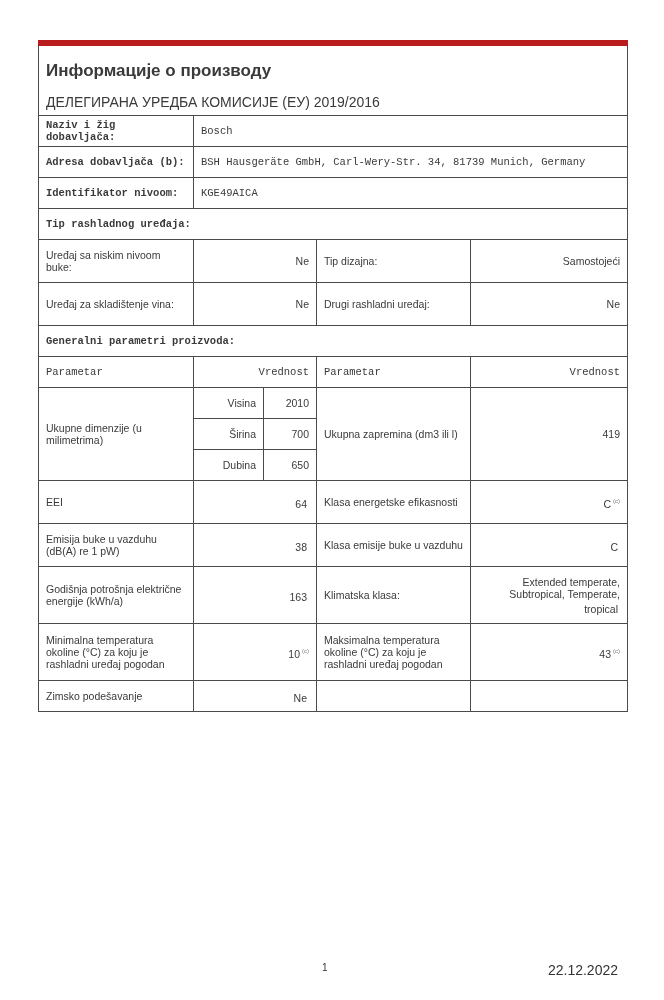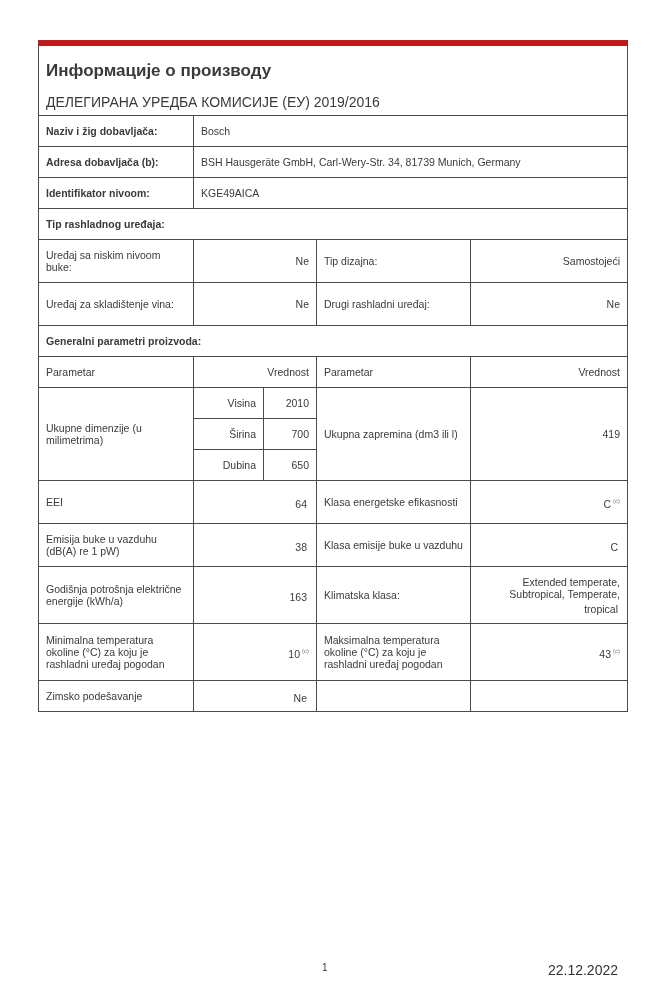--- a/index.html
+++ b/index.html
@@ -47,21 +47,21 @@
     }
     .subtitle-cell {
       height: 26px;
       font-size: 14px;
       border-top: none !important;
       color: #3a3a3a;
     }
     .lbl { font-weight: bold; color: #2a2a2a; }
     .sec { font-weight: bold; color: #2a2a2a; margin-left: 12px; }
     .c { text-align: right; }
-    .r31 { height: 30px; }
+    .r31 { height: 30px; font-family: Liberation Mono, monospace; }
     .r43 { height: 42px; }
     .r30 { height: 30px; }
     .r56 { height: 56px; }
     sup.note {
       font-size: 6px;
       vertical-align: super;
       margin-left: 2px;
       color: #777777;
     }
     .dimsub td { height: 30px; }

